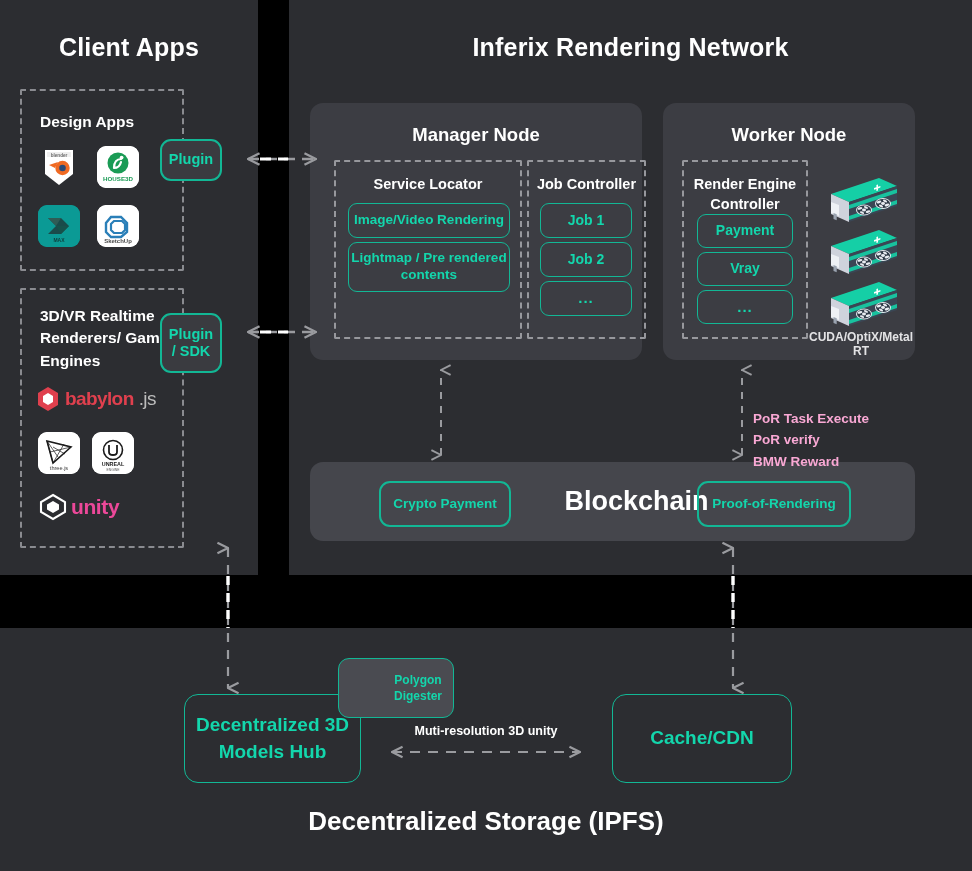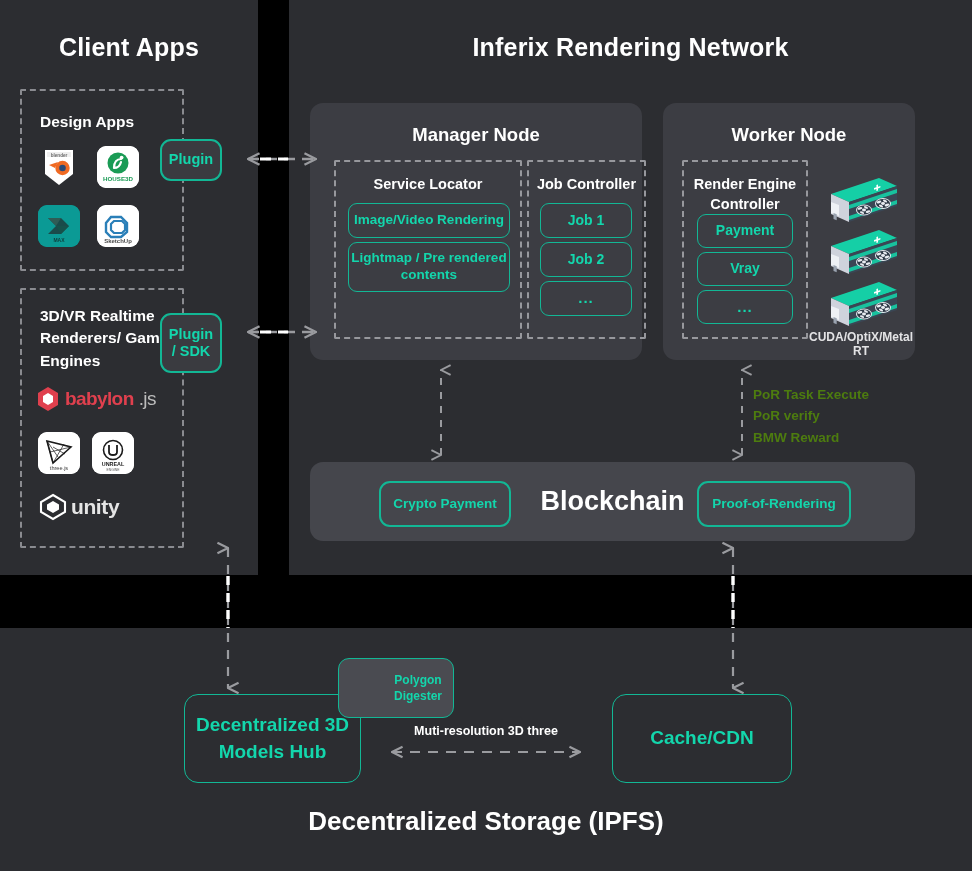--- a/index.html
+++ b/index.html
@@ -37,21 +37,21 @@
   #logo-blender{left:38px;top:146px;background:transparent;}
   #logo-house3d{left:97px;top:146px;}
   #logo-3dsmax{left:38px;top:205px;background:#0b9a95;}
   #logo-sketchup{left:97px;top:205px;}
   #logo-babylon{position:absolute;left:36px;top:386px;width:120px;height:26px;
                 display:flex;align-items:center;gap:5px;}
   #logo-threejs{left:38px;top:432px;}
   #logo-unreal{left:92px;top:432px;}
   #logo-unity{position:absolute;left:38px;top:492px;width:110px;height:30px;
               display:flex;align-items:center;gap:3px;}
-  .wordmark{font-weight:bold;font-size:21px;color:#e5e5e5;letter-spacing:-.4px;}
+  .wordmark{font-weight:bold;font-size:21px;color:#ec4899;letter-spacing:-.4px;}
   .babylon-word{font-weight:bold;font-size:19px;color:#e0404e;letter-spacing:-.6px;}
   .babylon-js{color:#bdbdbd;font-weight:normal;}
 
   
   .teal-box{position:absolute;border:2px solid #12b795;border-radius:12px;
             color:#13d6ac;font-weight:bold;display:flex;align-items:center;
             justify-content:center;text-align:center;line-height:1.2;
             background:transparent;}
   #plugin-box{left:160px;top:139px;width:58px;height:38px;font-size:14.5px;
               background:#3a3b40;border-radius:11px;}
@@ -80,27 +80,27 @@
   
   #gpu-stack{position:absolute;left:817px;top:172px;width:86px;height:160px;}
   .gpu-cap{position:absolute;left:806px;top:330px;width:110px;text-align:center;
            color:#e3e3e5;font-size:12px;font-weight:bold;}
 
   
   #blockchain-card{position:absolute;left:310px;top:462px;width:605px;height:79px;
                    background:#45464c;border-radius:13px;}
   #blockchain-label{position:absolute;left:0;top:0;width:605px;height:79px;
                     display:flex;align-items:center;justify-content:center;
-                    color:#fff;font-weight:bold;font-size:27px;}
+                    color:#fff;font-weight:bold;font-size:27px;padding-left:24px;}
   #crypto-payment-box{left:69px;top:19px;width:128px;height:42px;font-size:13.5px;
                       border-width:2px;border-radius:11px;}
   #por-box{left:387px;top:19px;width:150px;height:42px;font-size:13.5px;
            border-width:2px;border-radius:11px;}
 
-  #por-notes{position:absolute;left:753px;top:384px;color:#4d7c0f;font-weight:bold;
+  #por-notes{position:absolute;left:753px;top:408px;color:#f9a8d4;font-weight:bold;
              font-size:13.5px;line-height:1.58;}
 
   
   .store-box{position:absolute;border:1.8px solid #12b795;border-radius:14px;
              color:#13d6ac;font-weight:bold;font-size:19px;text-align:center;
              display:flex;align-items:center;justify-content:center;line-height:1.4;}
   #models-hub{left:184px;top:694px;width:175px;height:87px;}
   #cache-cdn{left:612px;top:694px;width:178px;height:87px;}
   #polygon-digester{position:absolute;left:338px;top:658px;width:70px;height:58px;
                     background:#4a4b51;border:1.5px solid #12b795;border-radius:11px;
@@ -319,21 +319,21 @@
 
   <div class="store-box" id="models-hub">
     <span>Decentralized 3D Models Hub</span>
   </div>
   <div class="store-box" id="cache-cdn">
     <span>Cache/CDN</span>
   </div>
   <div id="polygon-digester">
     <span>Polygon Digester</span>
   </div>
-  <div id="multires-label">Muti-resolution 3D three</div>
+  <div id="multires-label">Muti-resolution 3D unity</div>
   <div id="storage-title">Decentralized Storage (IPFS)</div>
 
   <svg class="overlay">
     <defs>
       <marker id="ah-r" viewBox="0 0 10 10" refX="9" refY="5" markerWidth="6" markerHeight="6" orient="auto">
           <path d="M1 1 L9 5 L1 9" fill="none" stroke="#9a9b9f" stroke-width="1.6"></path>
         </marker>
       <marker id="ah-l" viewBox="0 0 10 10" refX="1" refY="5" markerWidth="6" markerHeight="6" orient="auto">
           <path d="M9 1 L1 5 L9 9" fill="none" stroke="#9a9b9f" stroke-width="1.6"></path>
         </marker>

